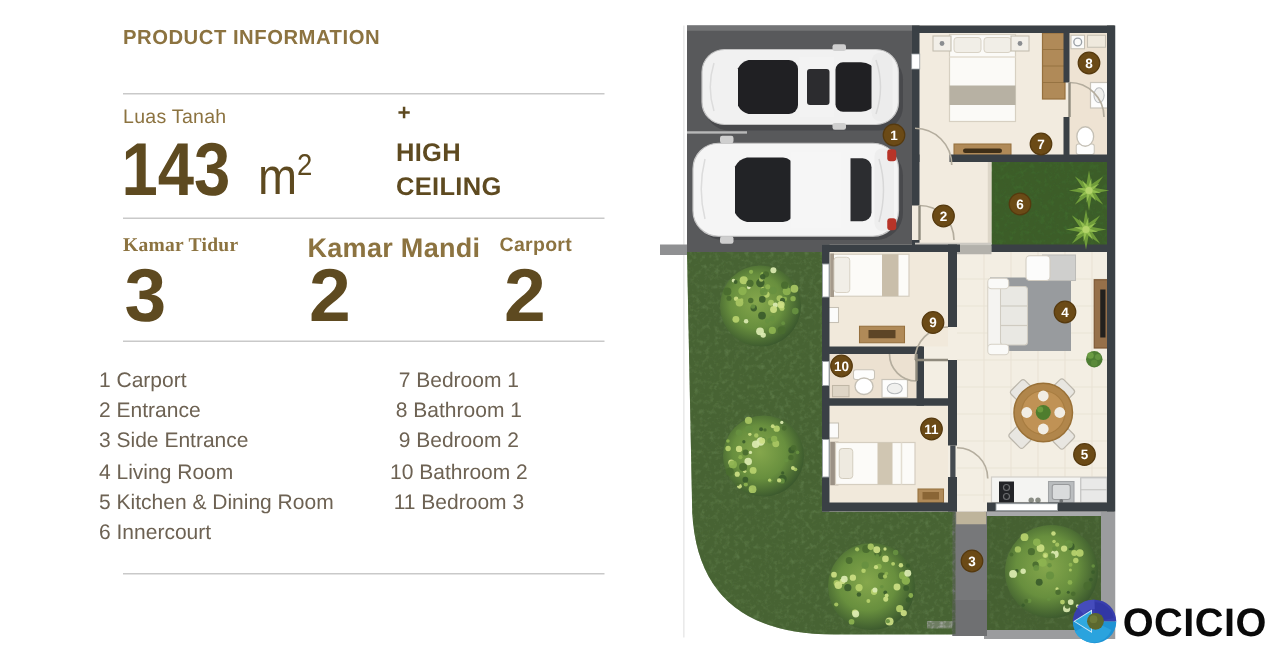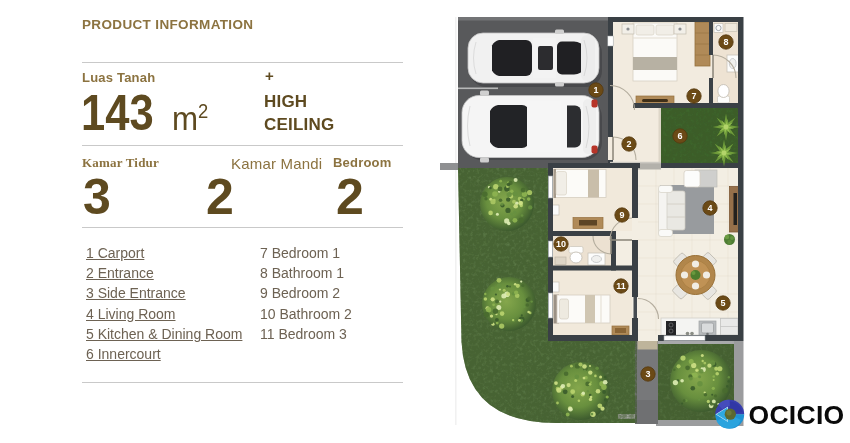--- a/index.html
+++ b/index.html
@@ -12,47 +12,47 @@
 </style>
 </head>
 <body>
 
 <div>
 
 <div class="abs gold" style="left:82px;top:17px;font-size:13.5px;font-weight:bold;letter-spacing:0.35px;">PRODUCT INFORMATION</div>
 
 <div class="hr" style="top:62px;"></div>
 
-<div class="abs gold" style="left:82px;top:70px;font-size:13px;font-weight:bold;letter-spacing:0.2px;">Luas Tanah</div>
+<div class="abs gold" style="left:82px;top:70px;font-size:13px;font-weight:normal;letter-spacing:0.2px;">Luas Tanah</div>
 
 <div class="abs dark" style="left:81px;top:84px;font-size:50px;font-weight:bold;transform:scaleX(0.87);transform-origin:left top;">143</div>
 <div class="abs dark" style="left:172px;top:99px;font-size:34px;transform:scaleX(0.92);transform-origin:left top;">m<sup style="font-size:20px;">2</sup></div>
 
 <div class="abs dark" style="left:265px;top:67px;font-size:15px;font-weight:bold;">+</div>
 <div class="abs dark" style="left:264px;top:90px;font-size:17px;font-weight:bold;line-height:23px;letter-spacing:0.2px;">HIGH<br>CEILING</div>
 
 <div class="hr" style="top:145px;"></div>
 
 <div class="abs gold" style="left:82px;top:155px;font-size:13px;font-weight:bold;letter-spacing:0.2px;font-family:Liberation Serif, serif;">Kamar Tidur</div>
 
-<div class="abs gold" style="left:205px;top:155px;font-size:15px;font-weight:normal;letter-spacing:0.2px;margin-left:26px;">Kamar Mandi</div>
-
-<div class="abs gold" style="left:333px;top:155px;font-size:13px;font-weight:bold;letter-spacing:0.2px;">Bedroom</div>
+<div class="abs gold" style="left:205px;top:155px;font-size:18px;font-weight:bold;letter-spacing:0.2px;">Kamar Mandi</div>
+
+<div class="abs gold" style="left:333px;top:155px;font-size:13px;font-weight:bold;letter-spacing:0.2px;">Carport</div>
 
 <div class="abs dark" style="left:83px;top:168px;font-size:50px;font-weight:bold;">3</div>
 
 <div class="abs dark" style="left:206px;top:168px;font-size:50px;font-weight:bold;">2</div>
 
 <div class="abs dark" style="left:336px;top:168px;font-size:50px;font-weight:bold;">2</div>
 
 <div class="hr" style="top:227px;"></div>
 
-<div class="abs leg" style="left:86px;top:243px;text-decoration:underline;">1 Carport<br>2 Entrance<br>3 Side Entrance<br>4 Living Room<br>5 Kitchen &amp; Dining Room<br>6 Innercourt</div>
-
-<div class="abs leg" style="left:260px;top:243px;">7 Bedroom 1<br>8 Bathroom 1<br>9 Bedroom 2<br>10 Bathroom 2<br>11 Bedroom 3</div>
+<div class="abs leg" style="left:66px;top:243px;">1 Carport<br>2 Entrance<br>3 Side Entrance<br>4 Living Room<br>5 Kitchen &amp; Dining Room<br>6 Innercourt</div>
+
+<div class="abs leg" style="left:260px;top:243px;text-align:center;">7 Bedroom 1<br>8 Bathroom 1<br>9 Bedroom 2<br>10 Bathroom 2<br>11 Bedroom 3</div>
 
 <div class="hr" style="top:382px;"></div>
 </div>
 
 <svg class="abs" style="left:440px;top:0;" width="410" height="443" viewBox="440 0 410 443">
 <defs>
 <filter id="grass" x="0%" y="0%" width="100%" height="100%">
 <feTurbulence type="fractalNoise" baseFrequency="0.3" numOctaves="3" seed="11" result="n"></feTurbulence>
 <feColorMatrix in="n" type="matrix" values="0 0 0 0 0  0 0 0 0 0  0 0 0 0 0  1.5 1.5 0 0 -0.55" result="a"></feColorMatrix>
 <feFlood flood-color="#3a5426" result="f"></feFlood>

